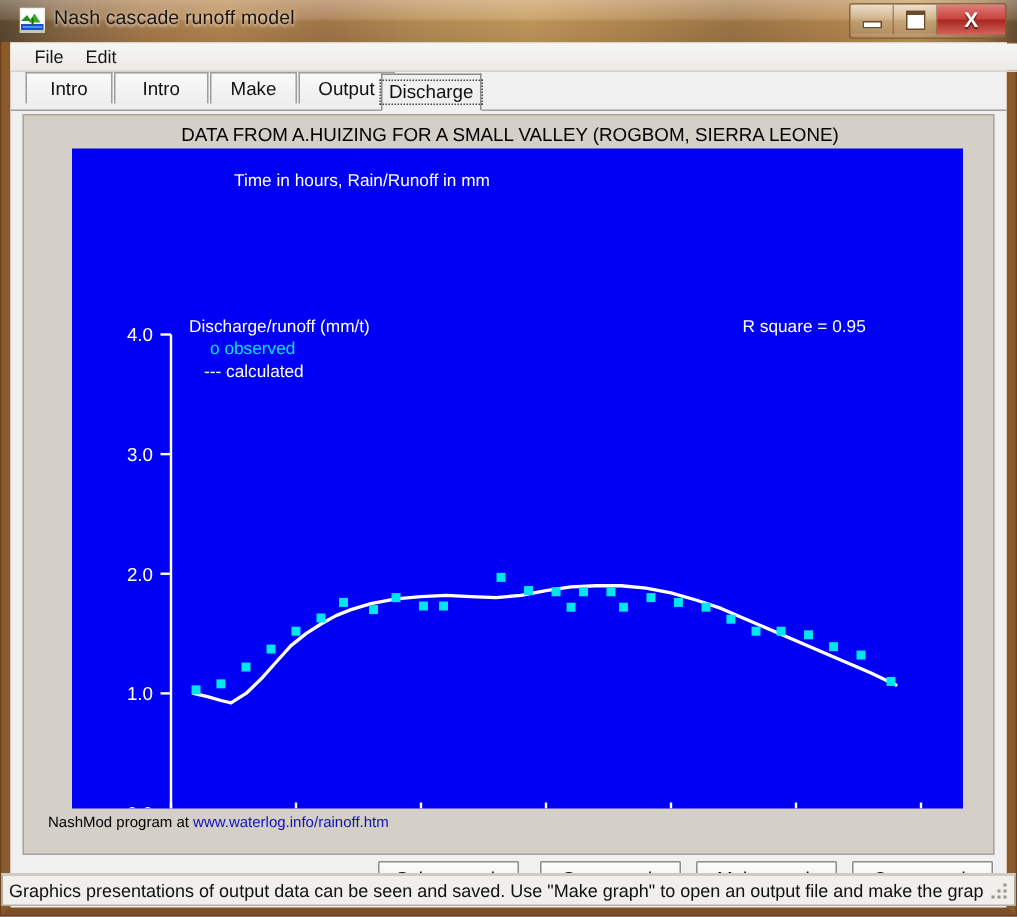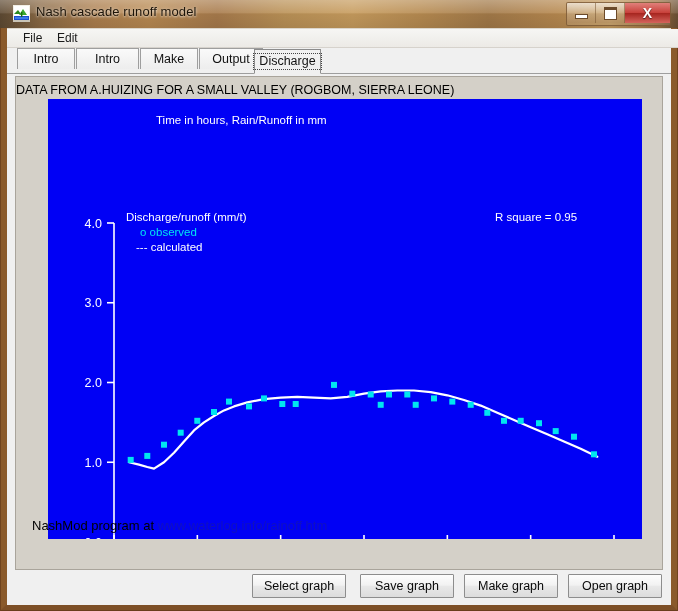--- a/index.html
+++ b/index.html
@@ -205,42 +205,42 @@
     background: #d4d0c8;
     border: 1px solid #a9a49b;
     box-sizing: border-box;
   }
 
   
   #graph-title {
     position: absolute;
     left: 0; top: 6px;
     width: 648px;
-    text-align: left;
+    text-align: center;
     font-size: 12.5px;
     color: #000;
     white-space: nowrap;
   }
 
   
   #plot {
     position: absolute;
     left: 32px; top: 22px;
     width: 594px;
     height: 440px;
     background: #0000f5;
     overflow: hidden;
   }
   #plot svg { display: block; }
 
   
   #graph-footer {
     position: absolute;
-    left: 16px; top: 441px;
-    font-size: 13px;
+    left: 16px; top: 466px;
+    font-size: 10px;
     color: #000;
     white-space: nowrap;
   }
   #graph-footer .url { color: #1010c0; }
 
   
   #buttonbar {
     position: absolute;
     left: 0; top: 545px;
     width: 664px;
@@ -437,14 +437,27 @@
       <div class="gbtn" style="left:457px; width:94px;">
           <span>Make graph</span>
         </div>
       <div class="gbtn" style="left:561px; width:94px;">
           <span>Open graph</span>
         </div>
     </div>
 
   </div>
 
+  <div id="statusbar">
+    <span id="status-text">Graphics presentations of output data can be seen and saved. Use "Make graph" to open an output file and make the grap</span>
+    <svg id="grip" viewBox="0 0 14 14">
+      <g fill="#9a948a">
+        <rect x="10" y="10" width="2" height="2"></rect>
+        <rect x="6" y="10" width="2" height="2"></rect>
+        <rect x="10" y="6" width="2" height="2"></rect>
+        <rect x="2" y="10" width="2" height="2"></rect>
+        <rect x="6" y="6" width="2" height="2"></rect>
+        <rect x="10" y="2" width="2" height="2"></rect>
+      </g>
+    </svg>
+  </div>
 
 </div>
 
 </body></html>

